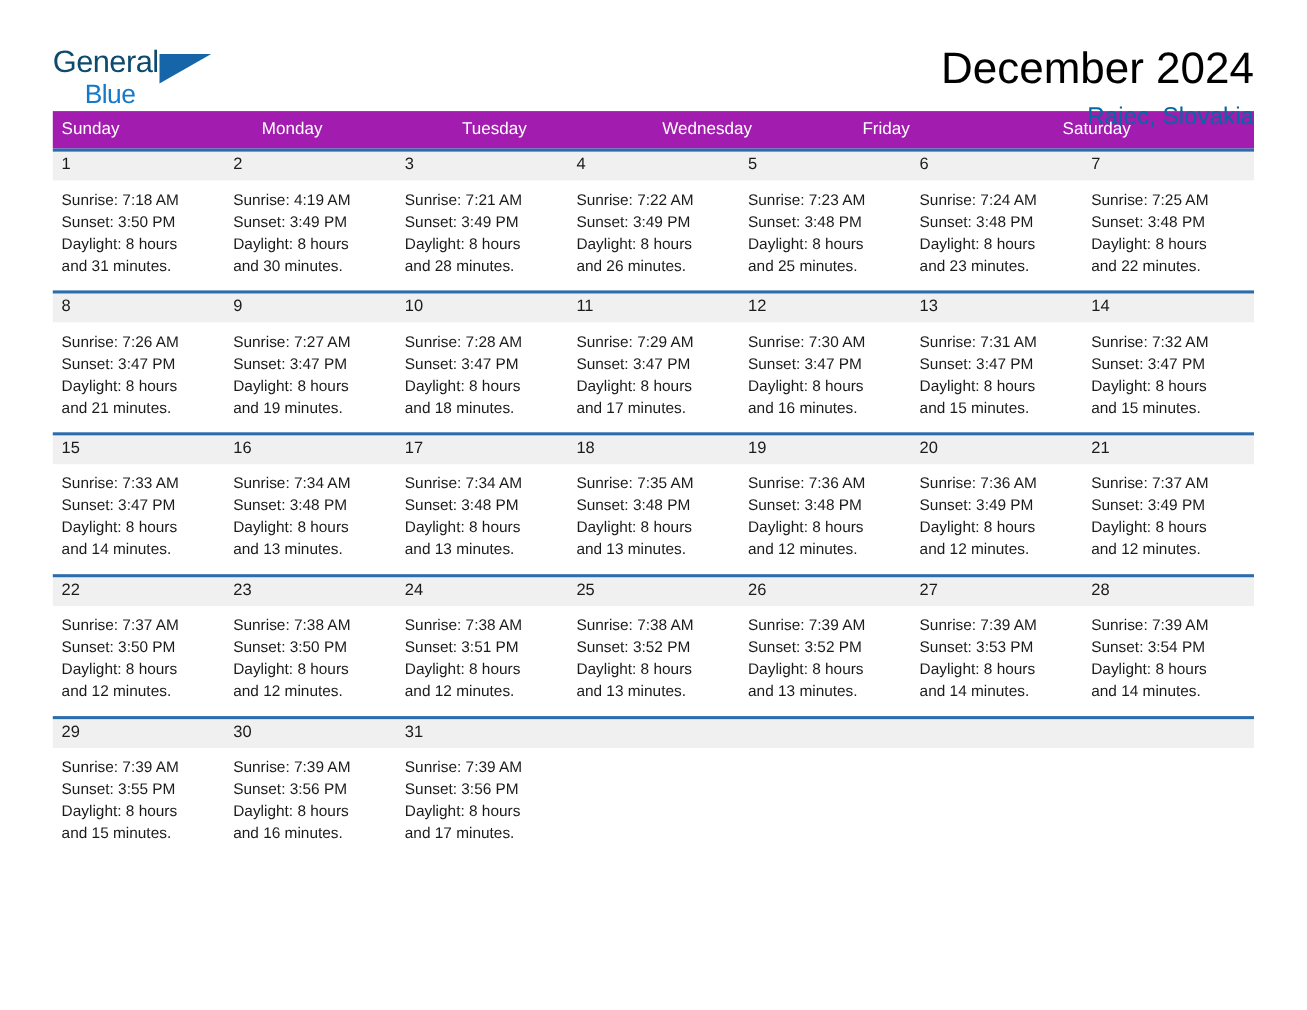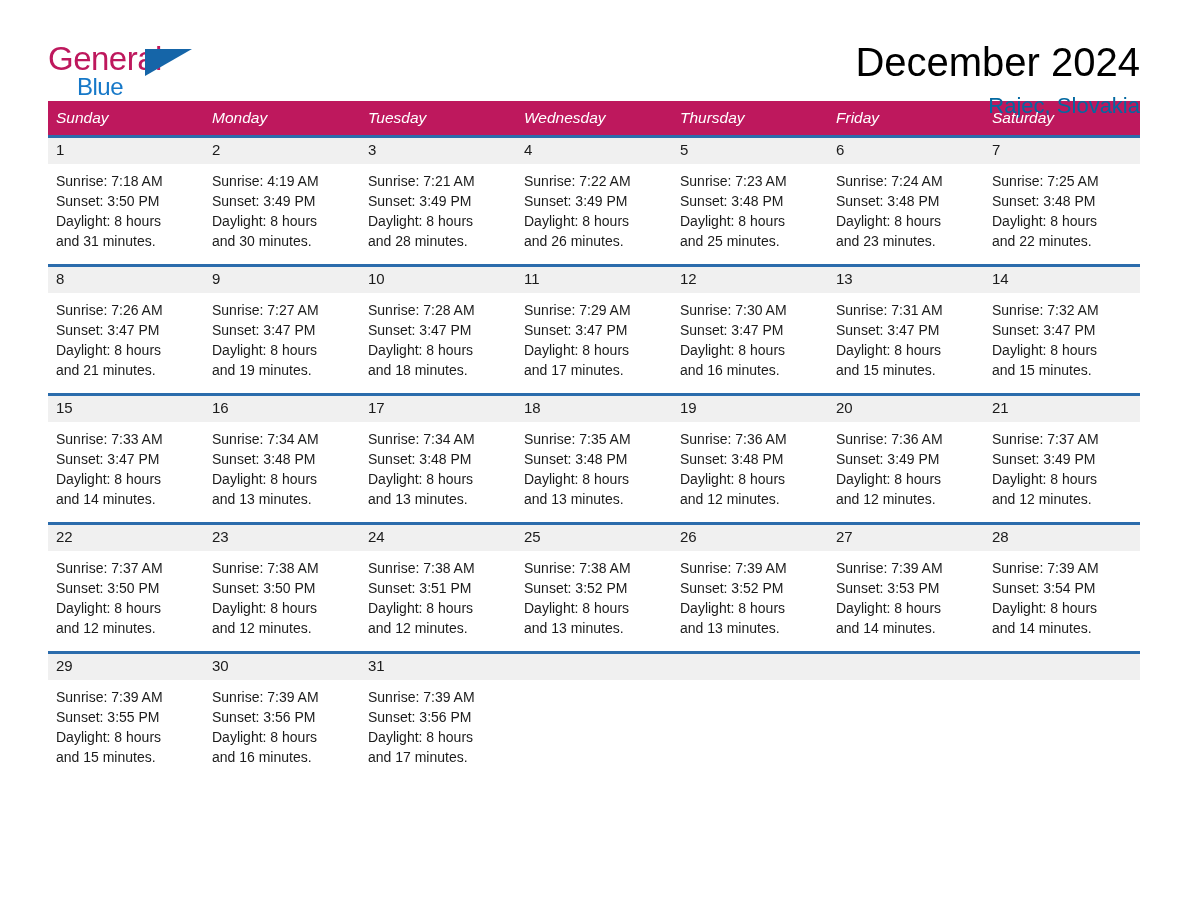--- a/index.html
+++ b/index.html
@@ -35,23 +35,23 @@
   .logo {
     position: relative;
     width: 148px;
     height: 74px;
     flex: 0 0 auto;
   }
   .logo-general {
     position: absolute;
     left: 0;
     top: 0;
-    font-size: 33px;
+    font-size: 28px;
     letter-spacing: -0.5px;
-    color: #be185d;
+    color: #0c4a6e;
     line-height: 1;
   }
   .logo-tri {
     position: absolute;
     left: 97px;
     top: 7px;
     width: 0;
     height: 0;
     border-left: 47px solid #1565a8;
     border-bottom: 27px solid transparent;
@@ -86,22 +86,21 @@
     line-height: 1;
   }
 
   
   .calendar {
     margin-top: 15px;
     width: 1092px;
   }
   .weekday-row {
     display: flex;
-    background: #be185d;
-    font-style: italic;
+    background: #a21caf;
   }
   .weekday {
     flex: 1 1 0;
     color: #ffffff;
     font-size: 15.5px;
     padding: 8px 0 9px 8px;
     box-sizing: border-box;
     line-height: 1.1;
   }
   .week {
@@ -164,21 +163,20 @@
       <div class="cal-subtitle">Rajec, Slovakia</div>
     </div>
   </div>
 
   <div class="calendar" id="calendar">
     <div class="weekday-row" id="weekday-row">
         <div class="weekday">Sunday</div>
         <div class="weekday">Monday</div>
         <div class="weekday">Tuesday</div>
         <div class="weekday">Wednesday</div>
-        <div class="weekday">Thursday</div>
         <div class="weekday">Friday</div>
         <div class="weekday">Saturday</div>
       </div>
     <div id="weeks-container">
         <div class="week">
           <div class="week-sep"></div>
           <div class="daynum-band">
             <div class="daynum">1</div>
             <div class="daynum">2</div>
             <div class="daynum">3</div>

